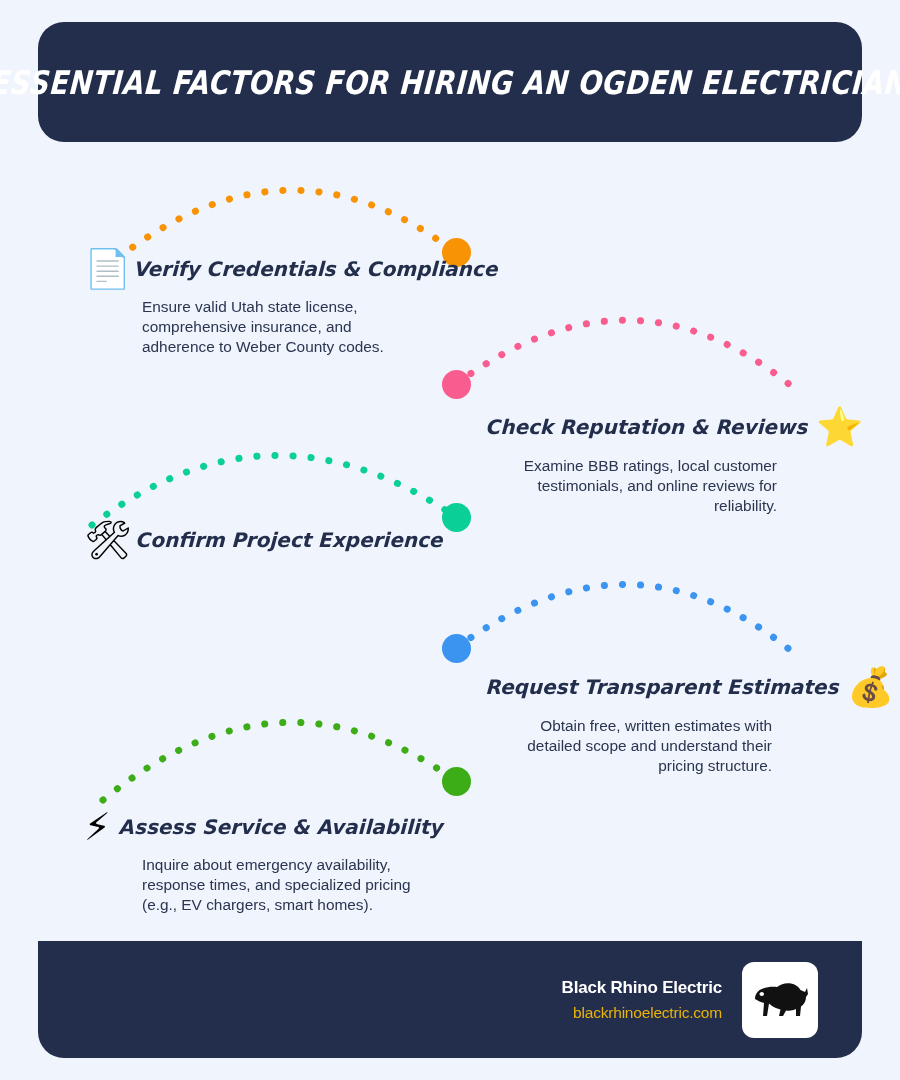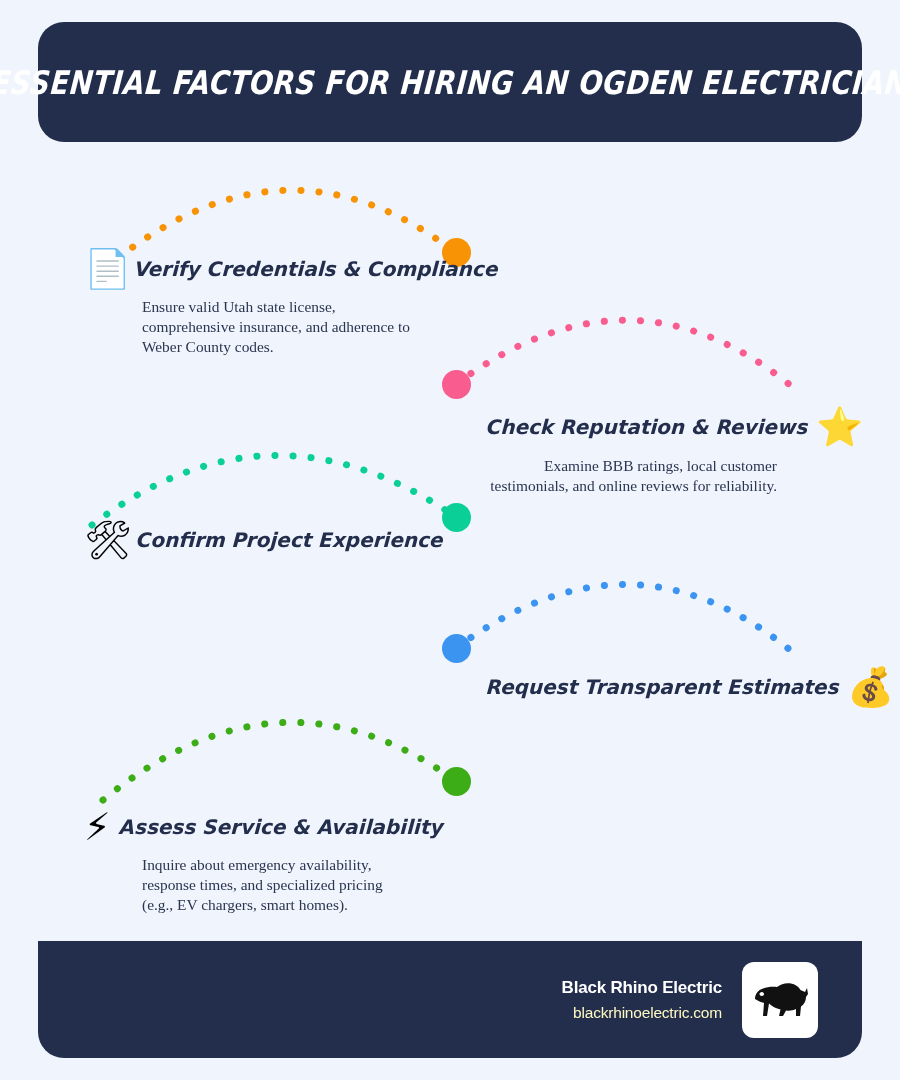--- a/index.html
+++ b/index.html
@@ -40,21 +40,21 @@
     color:#222e4c;
     font-family:"DejaVu Sans", sans-serif;
     font-style:italic; font-weight:bold;
     font-size:20px; letter-spacing:0px;
     transform:skewX(-4deg);
     white-space:nowrap;
   }
   .block-body {
     color:#2a3550;
     font-size:15.4px; line-height:1.30;
-    font-family:Liberation Serif, serif;
+    font-family:Liberation Sans, sans-serif;
   }
 
   
   .block.left .emoji { width:54px; text-align:left; font-size:38px; }
   .block.left .block-title { margin-left:4px; }
   .block.left .block-body { margin-left:58px; margin-top:9px; }
 
   
   .block.right .block-head { justify-content:flex-start; }
   .block.right .emoji { font-size:38px; margin-left:8px; }
@@ -70,21 +70,21 @@
     border-radius:0 0 26px 26px;
     display:flex; align-items:center; justify-content:flex-end;
     padding-right:44px; gap:20px;
   }
   .footer-text { text-align:right; }
   .footer-name {
     color:#ffffff; font-weight:bold; font-size:17px; letter-spacing:-0.2px;
     font-family:"Liberation Sans", sans-serif;
   }
   .footer-url {
-    color:#fef9c3; font-size:15.5px; margin-top:6px; letter-spacing:-0.2px;
+    color:#eab308; font-size:15.5px; margin-top:6px; letter-spacing:-0.2px;
     font-family:"Liberation Sans", sans-serif;
   }
   .footer-logo {
     width:76px; height:76px; background:#ffffff; border-radius:12px;
     display:flex; align-items:center; justify-content:center;
   }
 </style>
 </head>
 <body>
 
@@ -134,20 +134,21 @@
       <span class="emoji">🛠</span>
       <span class="block-title">Confirm Project Experience</span>
     </div>
   </div>
 
   <div class="block right" style="left:487px; top:668px; width:340px;">
     <div class="block-head">
       <span class="block-title">Request Transparent Estimates</span>
       <span class="emoji">💰</span>
     </div>
+    <div class="block-body" style="width:285px;">Obtain free, written estimates with detailed scope and understand their pricing structure.</div>
   </div>
 
   <div class="block left" style="left:84px; top:808px; width:360px;">
     <div class="block-head">
       <span class="emoji">⚡</span>
       <span class="block-title">Assess Service &amp; Availability</span>
     </div>
     <div class="block-body" style="width:270px;">Inquire about emergency availability, response times, and specialized pricing (e.g., EV chargers, smart homes).</div>
   </div>
 

